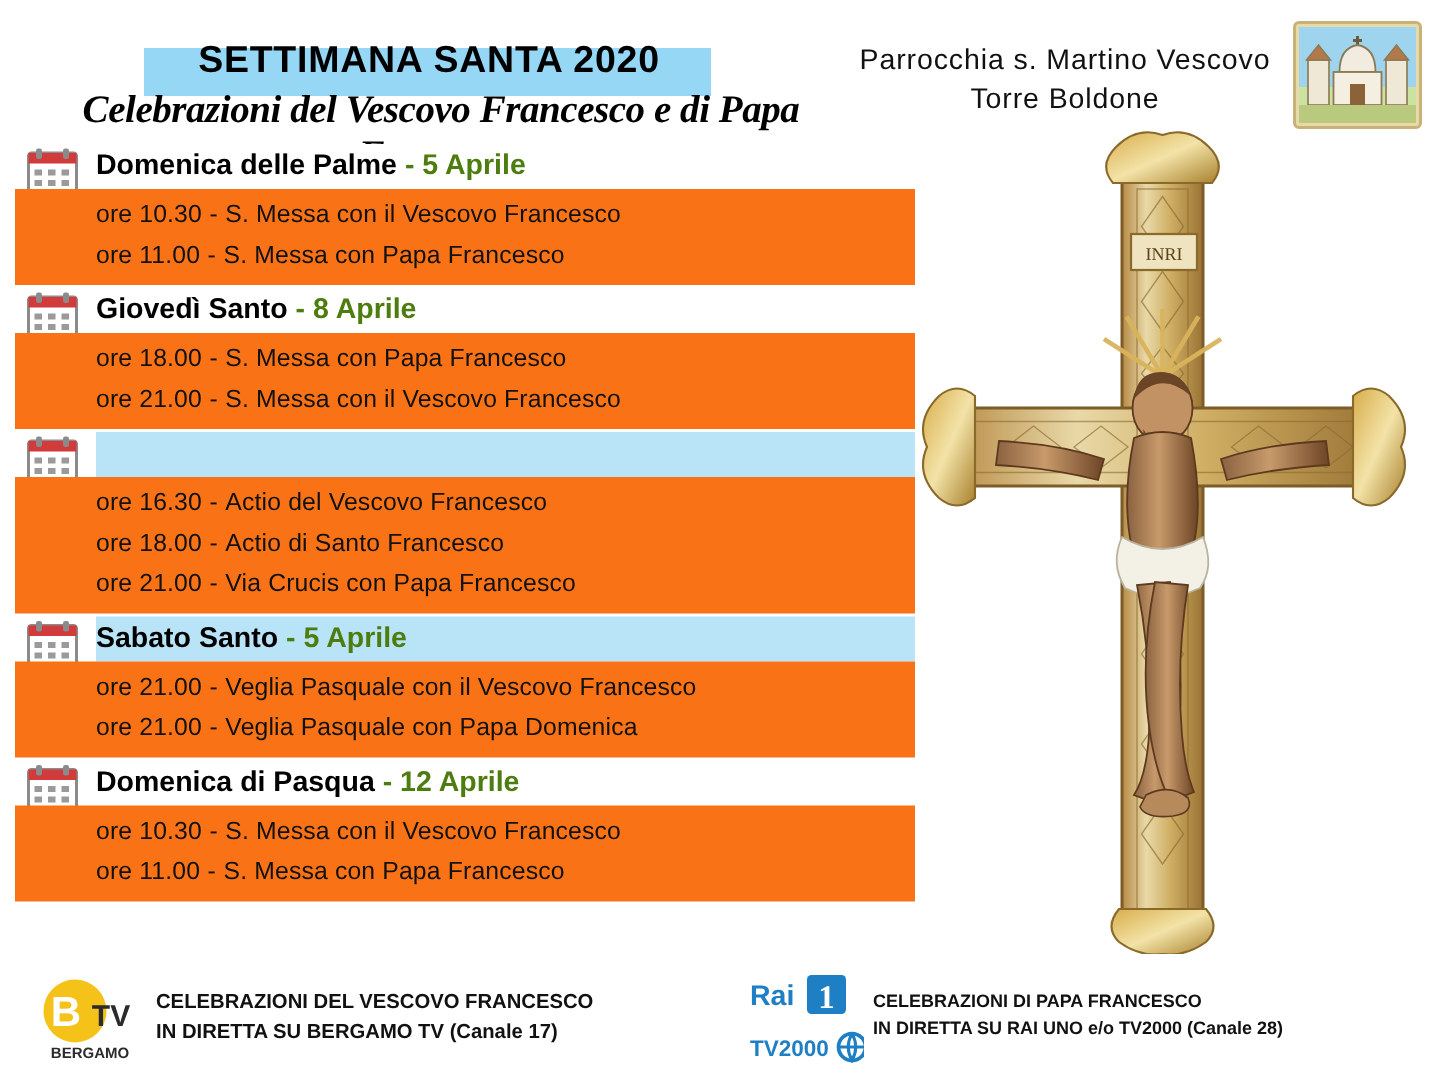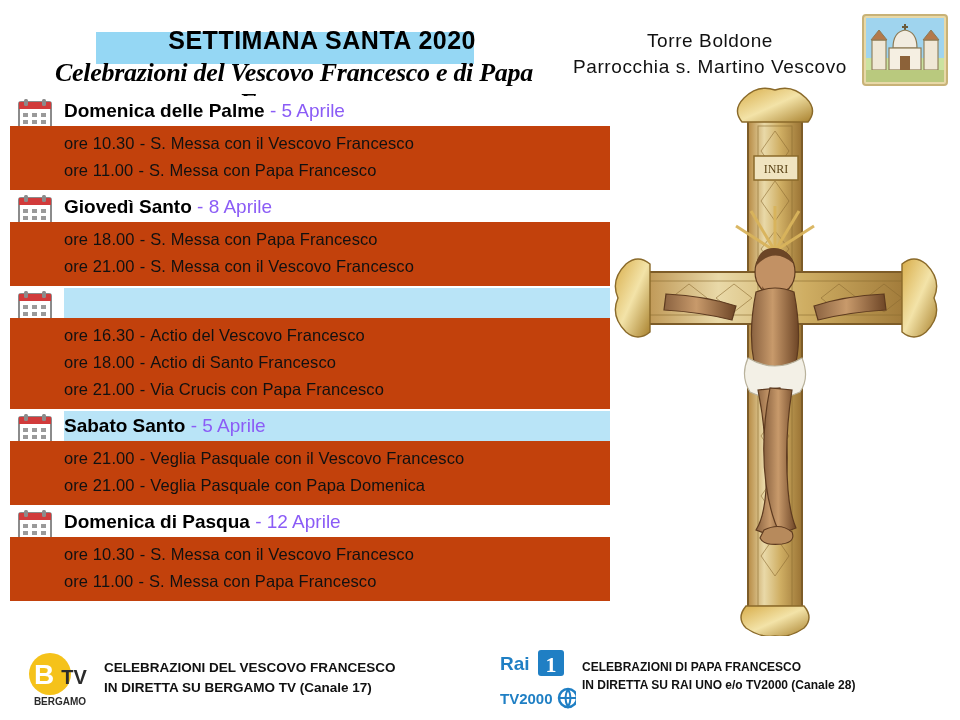--- a/index.html
+++ b/index.html
@@ -23,21 +23,21 @@
   #title-band {
     position: absolute;
     left: 96px; top: 32px;
     width: 378px; height: 32px;
     background: #95d7f4;
   }
   #title-main {
     position: absolute;
     left: 96px; top: 26px;
     width: 380px;
-    text-align: right;
+    text-align: center;
     font-size: 25px;
     font-weight: bold;
     letter-spacing: 0.5px;
     color: #000;
     font-family: "Liberation Sans", sans-serif;
   }
   #title-sub {
     position: absolute;
     left: 18px; top: 58px;
     width: 552px;
@@ -100,30 +100,30 @@
   }
   .day-title {
     position: relative;
     font-size: 19px;
     font-weight: bold;
     color: #000;
     z-index: 2;
     white-space: nowrap;
   }
   .day-title .date {
-    font-weight: normal;
-    color: #8b5cf6;
+    font-weight: bold;
+    color: #4d7c0f;
   }
   .cal-icon {
     position: absolute;
     left: 8px; top: 2px;
     width: 34px; height: 32px;
   }
   .events {
-    background: #c2410c;
+    background: #f97316;
     padding: 4px 0 6px 54px;
     position: relative;
   }
   .event-row {
     font-size: 16.5px;
     color: #111;
     padding: 4px 0;
     white-space: nowrap;
     letter-spacing: 0.1px;
   }
@@ -169,22 +169,22 @@
 </style>
 </head>
 <body>
 
 <div id="header">
   <div id="title-band"></div>
   <div id="title-main">SETTIMANA SANTA 2020</div>
   <div id="title-sub">Celebrazioni del Vescovo Francesco e di Papa Francesco</div>
 
   <div id="parish">
+    <div>Parrocchia s. Martino Vescovo</div>
     <div>Torre Boldone</div>
-    <div>Parrocchia s. Martino Vescovo</div>
   </div>
 
   <svg id="church-logo" viewBox="0 0 86 72">
     <rect x="1" y="1" width="84" height="70" rx="3" fill="#e8d9a8" stroke="#c8b277" stroke-width="2"></rect>
     <rect x="4" y="4" width="78" height="40" fill="#9fd4ee"></rect>
     <rect x="4" y="44" width="78" height="24" fill="#cbe2a0"></rect>
 
     <path d="M43 10 L43 16" stroke="#6b5b3a" stroke-width="2"></path>
     <path d="M40 13 L46 13" stroke="#6b5b3a" stroke-width="2"></path>
     <path d="M31 34 Q31 18 43 16 Q55 18 55 34 Z" fill="#f2ece0" stroke="#8c7a55" stroke-width="1.2"></path>

